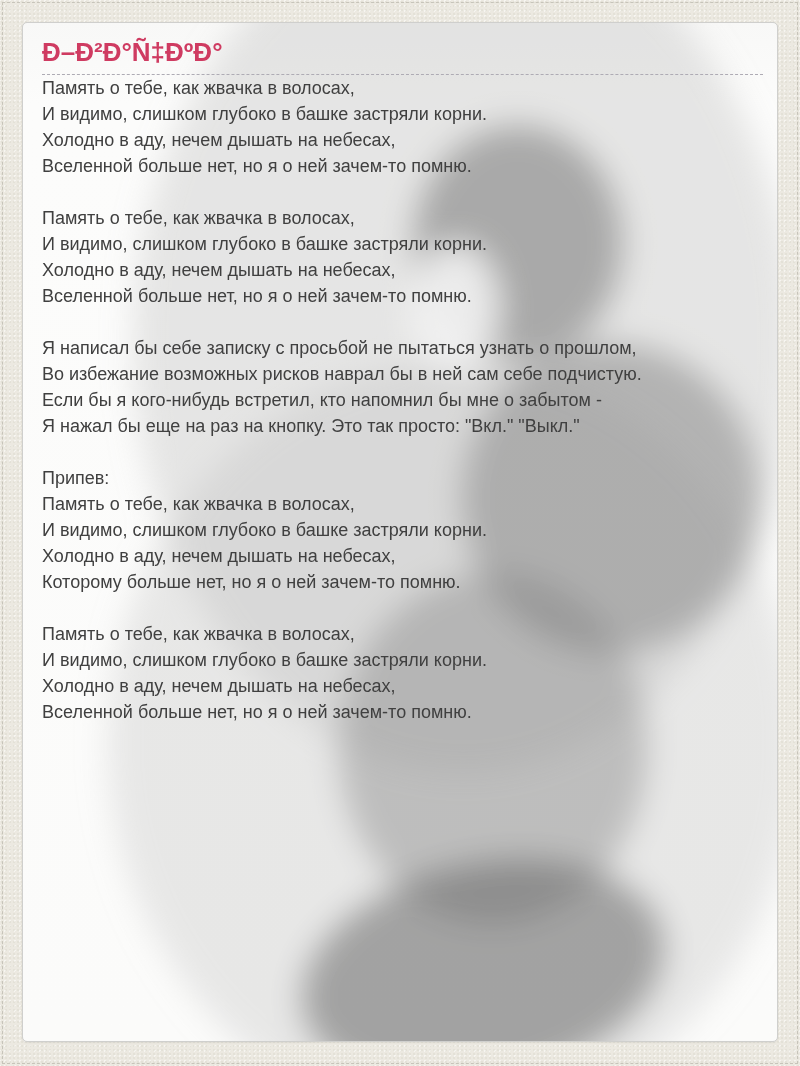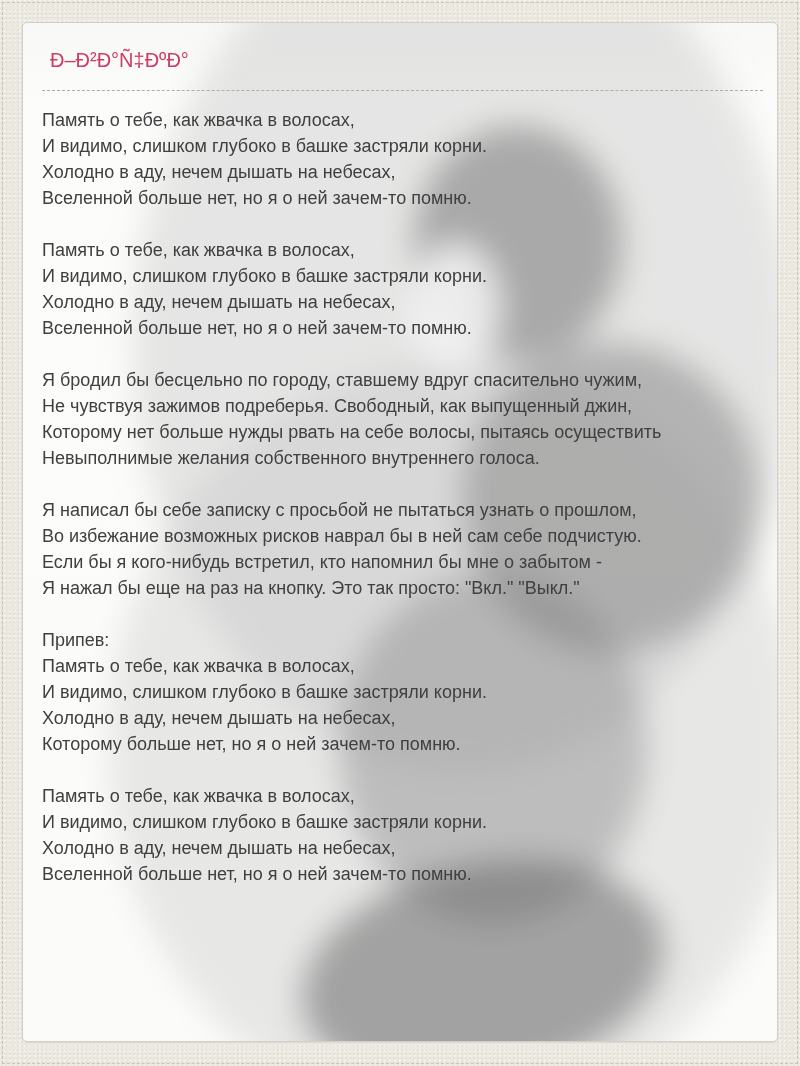--- a/index.html
+++ b/index.html
@@ -40,40 +40,39 @@
     width: 756px; height: 1020px;
     pointer-events: none;
   }
   .header {
     position: relative;
     border-bottom: 1px dashed #aeabb4;
     padding-bottom: 7px;
     z-index: 2;
   }
   .title {
-    margin: 8px;
-    font-size: 20px;
+    margin: 0;
+    font-size: 26px;
     line-height: 30px;
-    font-weight: normal;
+    font-weight: bold;
     color: #cf3b61;
   }
   .artist {
     font-size: 18px;
     line-height: 22px;
     color: #3e3e3e;
     margin-top: 1px;
   }
   .artist a {
     color: #6ab3b7;
     text-decoration: none;
     cursor: pointer;
   }
   .lyrics {
     position: relative;
-    margin-top: 16px;
     font-size: 18px;
     line-height: 26px;
     color: #404040;
     z-index: 2;
   }
   .stanza {
     margin: 0 0 26px 0;
     white-space: pre-line;
   }
   .stanza:last-child { margin-bottom: 0; }
@@ -108,24 +107,20 @@
 
   <div class="lyrics">
     <p class="stanza">Память о тебе, как жвачка в волосах,
 И видимо, слишком глубоко в башке застряли корни.
 Холодно в аду, нечем дышать на небесах,
 Вселенной больше нет, но я о ней зачем-то помню.</p>
     <p class="stanza">Память о тебе, как жвачка в волосах,
 И видимо, слишком глубоко в башке застряли корни.
 Холодно в аду, нечем дышать на небесах,
 Вселенной больше нет, но я о ней зачем-то помню.</p>
-    <p class="stanza">Я бродил бы бесцельно по городу, ставшему вдруг спасительно чужим,
-Не чувствуя зажимов подреберья. Свободный, как выпущенный джин,
-Которому нет больше нужды рвать на себе волосы, пытаясь осуществить
-Невыполнимые желания собственного внутреннего голоса.</p>
     <p class="stanza">Я написал бы себе записку с просьбой не пытаться узнать о прошлом,
 Во избежание возможных рисков наврал бы в ней сам себе подчистую.
 Если бы я кого-нибудь встретил, кто напомнил бы мне о забытом -
 Я нажал бы еще на раз на кнопку. Это так просто: "Вкл." "Выкл."</p>
     <p class="stanza">Припев:
 Память о тебе, как жвачка в волосах,
 И видимо, слишком глубоко в башке застряли корни.
 Холодно в аду, нечем дышать на небесах,
 Которому больше нет, но я о ней зачем-то помню.</p>
     <p class="stanza">Память о тебе, как жвачка в волосах,

